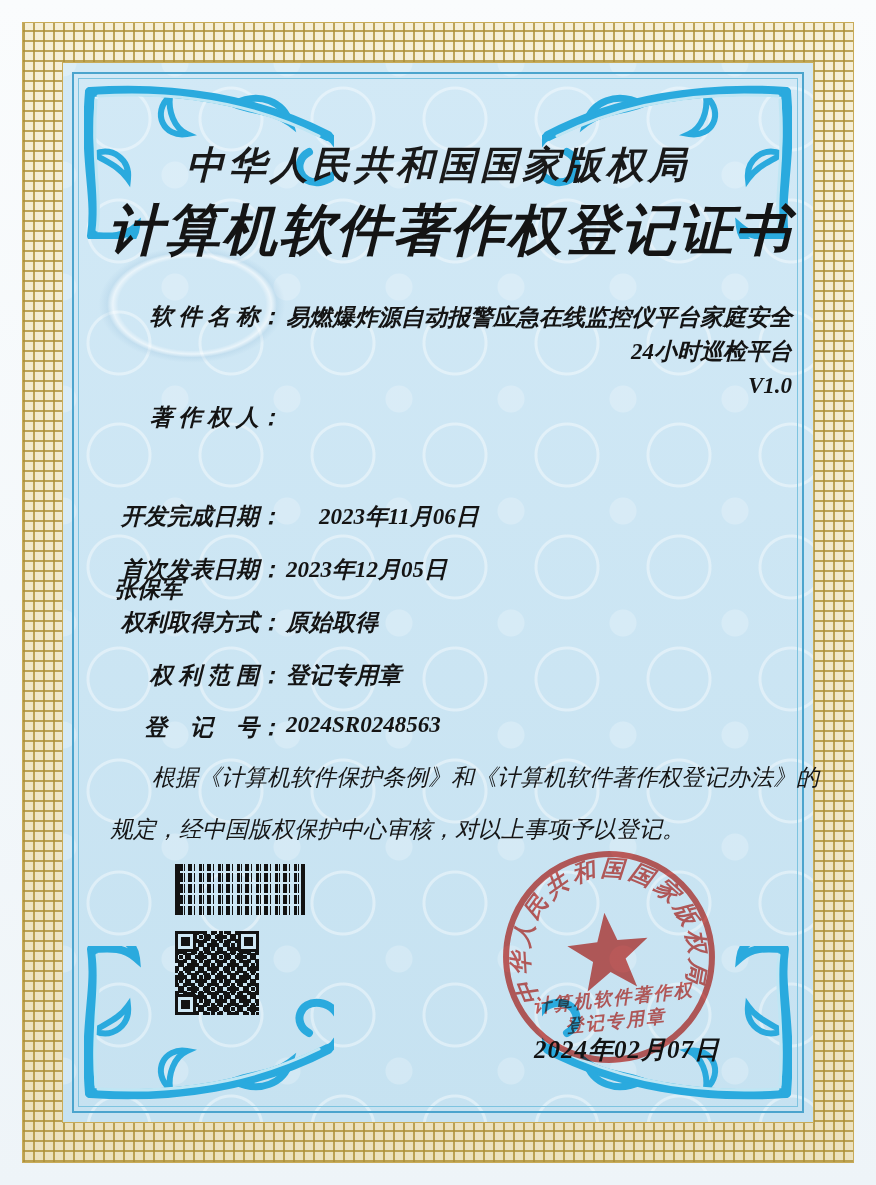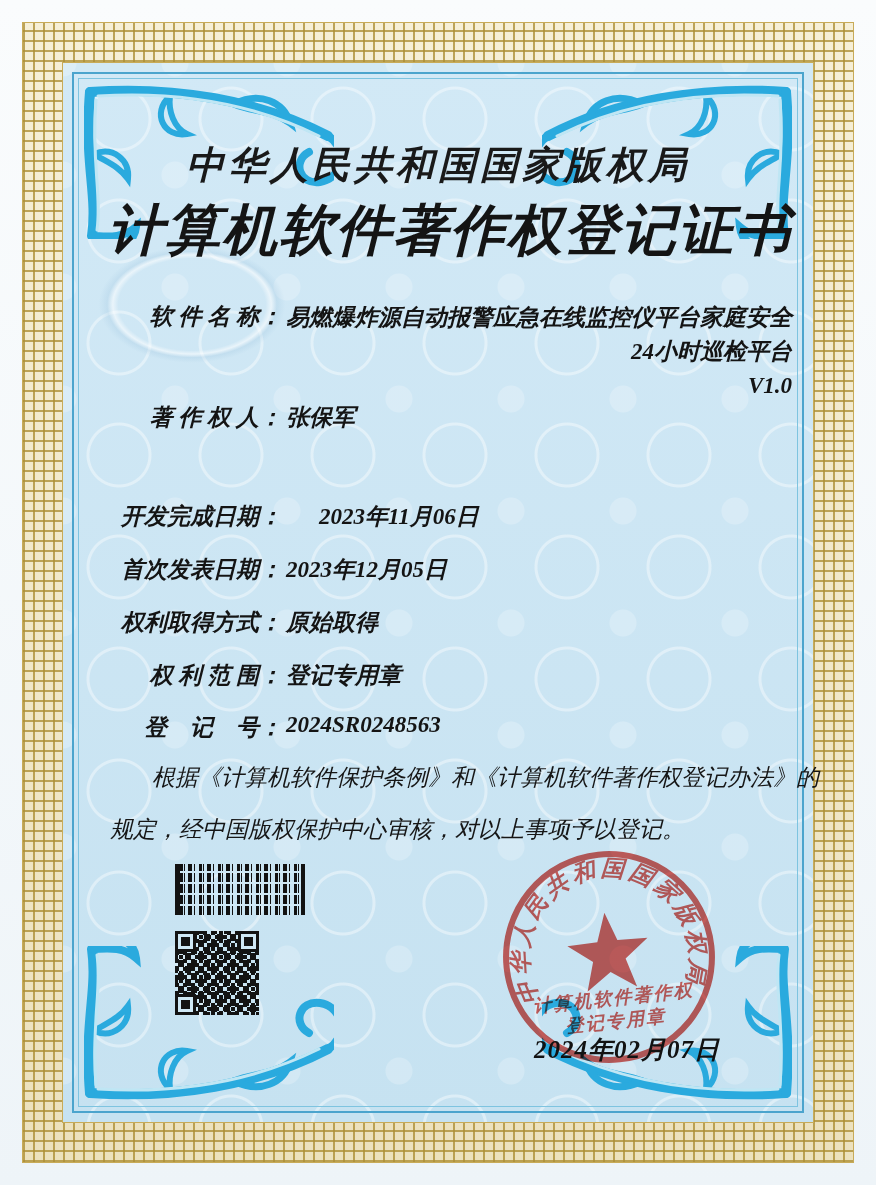--- a/index.html
+++ b/index.html
@@ -52,21 +52,21 @@
     position:absolute; top:261px; right:86px; font-size:20px; font-weight:700; color:#111;
     white-space:nowrap;
   }
   .cert-no .lbl{ margin-right:16px; }
   .row{ position:absolute; left:110px; display:flex; align-items:flex-start;
         font-size:23px; font-weight:600; color:#141414; white-space:nowrap;text-align:right; }
   .row .lbl{ display:inline-block; width:172px; flex:0 0 172px; }
   .row .val{ margin-left:4px; }
   .row .val .vline{ line-height:34px; }
   .row-software{ top:301px; }
-  .row-owner{ top:402px; }
+  .row-owner{ top:402px;flex-direction:column; }
   .row-dev{ top:501px;gap:33px; }
   .row-pub{ top:554px; }
   .row-acq{ top:607px; }
   .row-scope{ top:660px; }
   .row-reg{ top:712px; }
   .statement{ position:absolute; font-size:23px; font-weight:400; color:#161616; white-space:nowrap; }
   .statement.l1{ top:762px; left:152px; }
   .statement.l2{ top:814px; left:110px; }
   
   .barcode{

